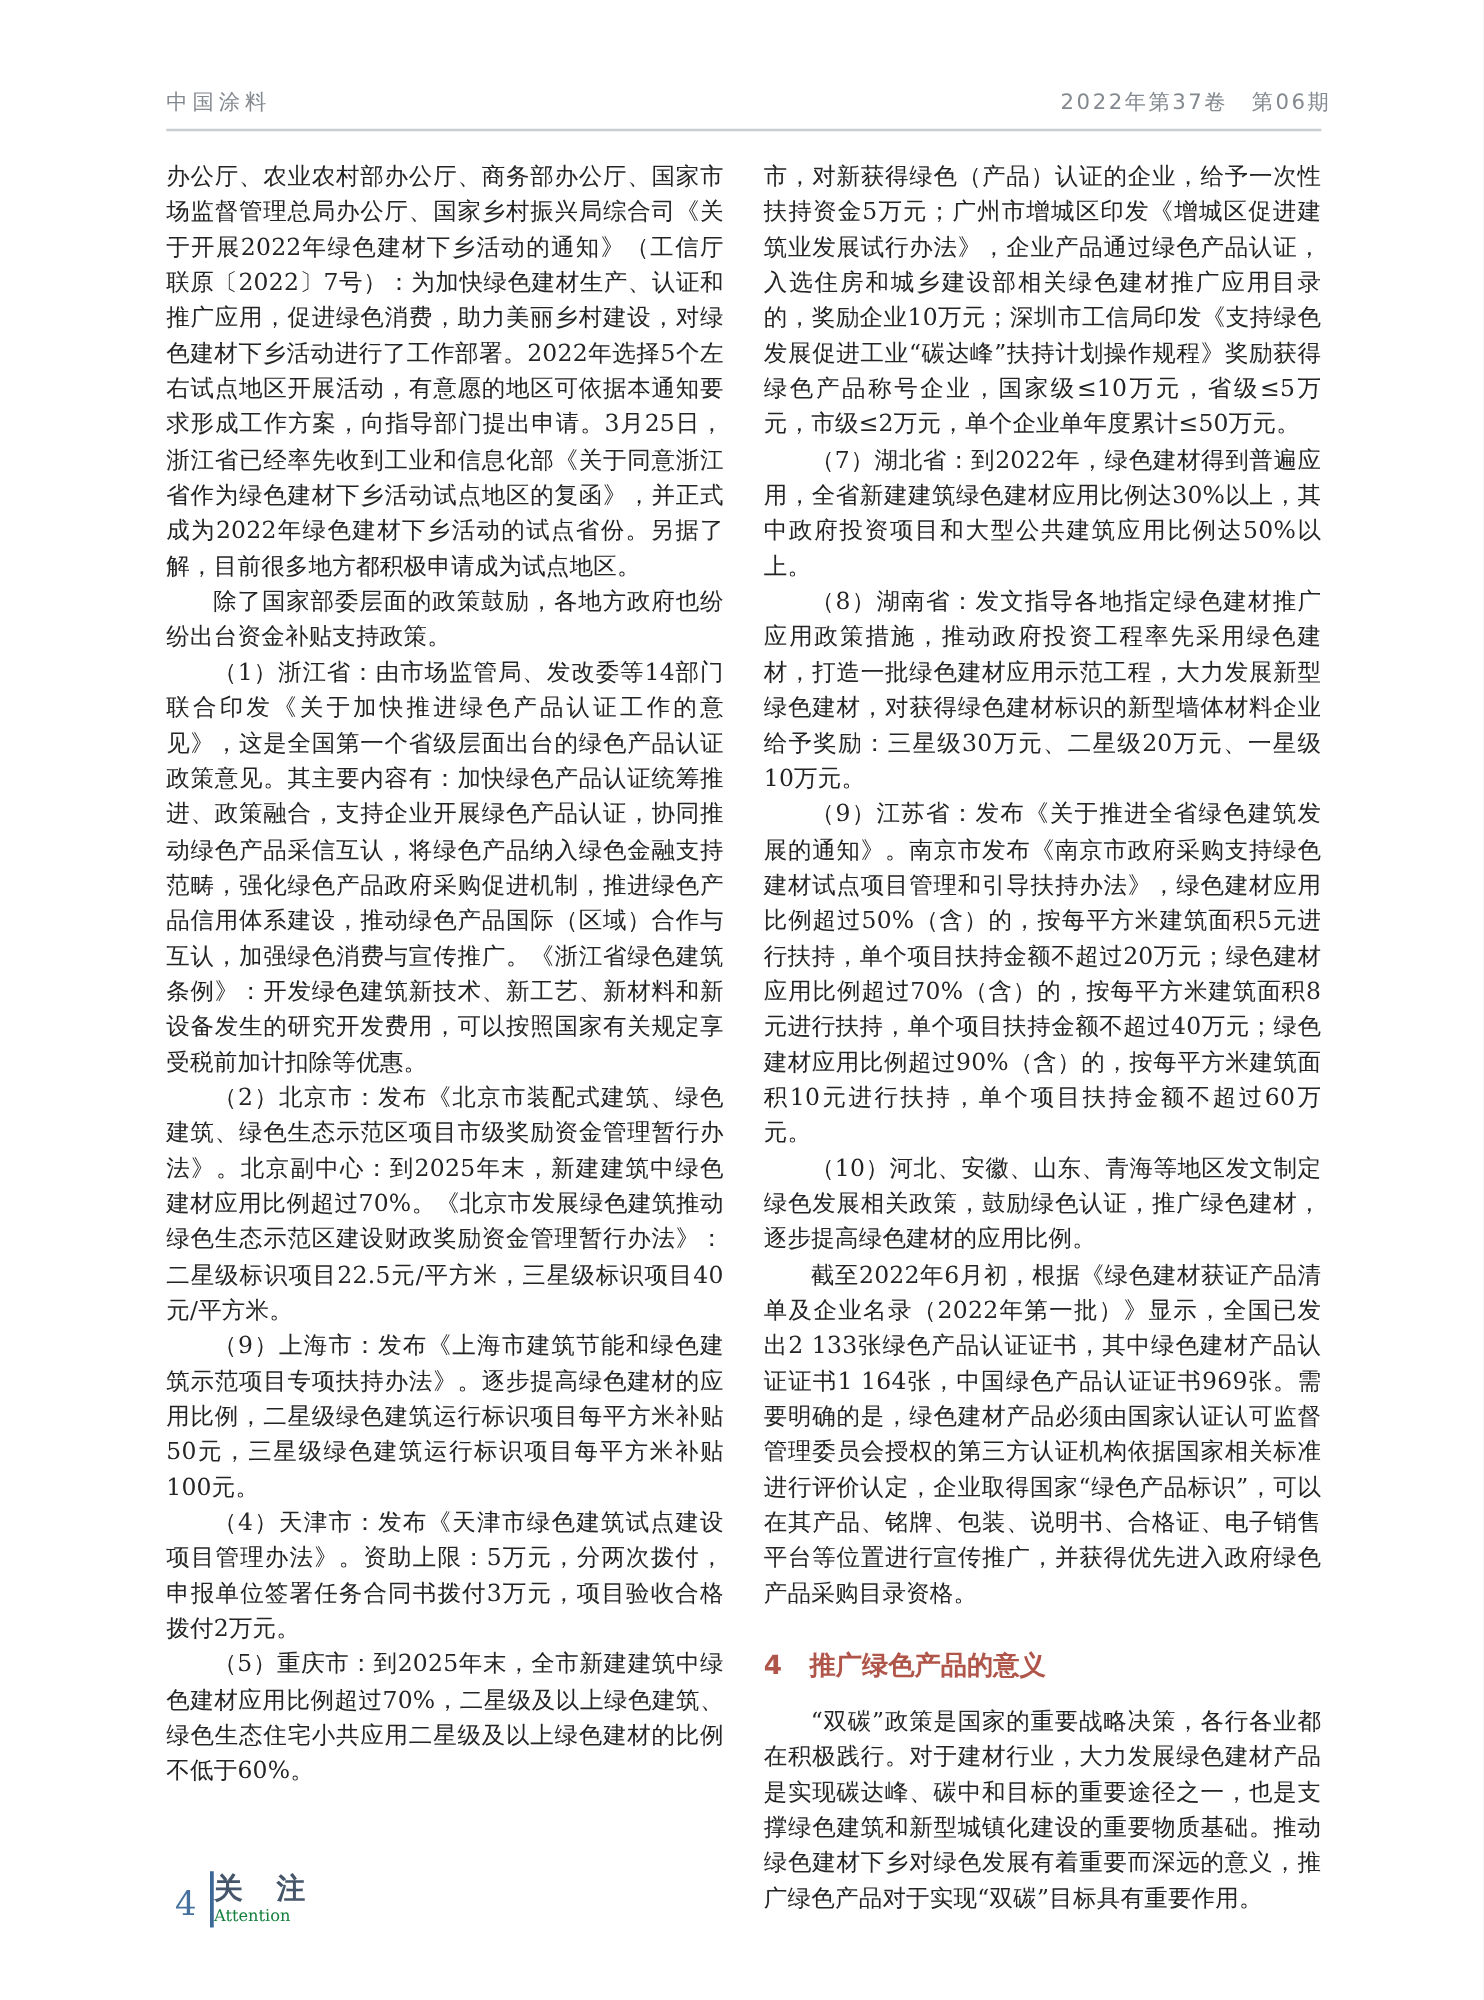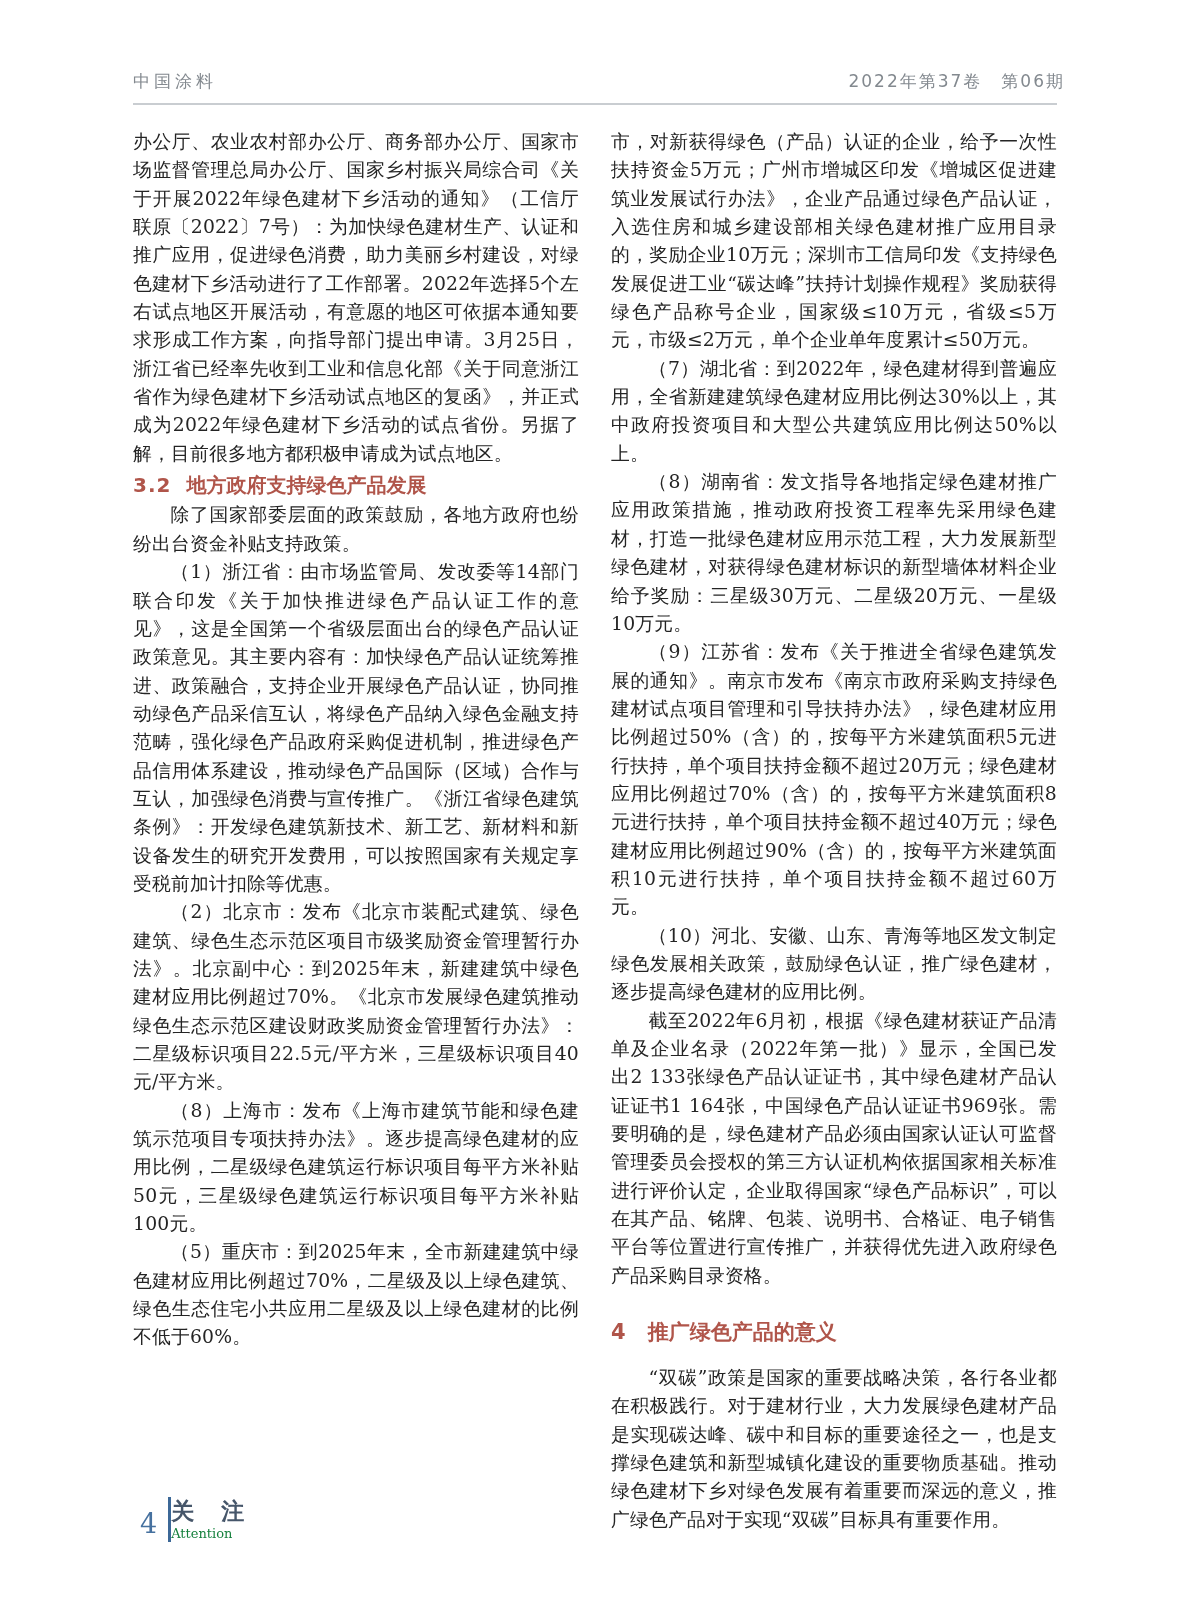--- a/index.html
+++ b/index.html
@@ -88,27 +88,25 @@
   <header class="page-header">
     <span class="journal-name">中国涂料</span>
     <span class="issue-info">2022年第37卷　第06期</span>
   </header>
   <div class="header-rule"></div>
 
   <main class="columns">
 
     <section class="col">
       <p class="noindent">办公厅、农业农村部办公厅、商务部办公厅、国家市场监督管理总局办公厅、国家乡村振兴局综合司《关于开展2022年绿色建材下乡活动的通知》（工信厅联原〔2022〕7号）：为加快绿色建材生产、认证和推广应用，促进绿色消费，助力美丽乡村建设，对绿色建材下乡活动进行了工作部署。2022年选择5个左右试点地区开展活动，有意愿的地区可依据本通知要求形成工作方案，向指导部门提出申请。3月25日，浙江省已经率先收到工业和信息化部《关于同意浙江省作为绿色建材下乡活动试点地区的复函》，并正式成为2022年绿色建材下乡活动的试点省份。另据了解，目前很多地方都积极申请成为试点地区。</p>
-      <h3 class="h-sub">
-        <span class="hnum">3.2</span><span>地方政府支持绿色产品发展</span>
-      </h3>
       <p>除了国家部委层面的政策鼓励，各地方政府也纷纷出台资金补贴支持政策。</p>
       <p>（1）浙江省：由市场监管局、发改委等14部门联合印发《关于加快推进绿色产品认证工作的意见》，这是全国第一个省级层面出台的绿色产品认证政策意见。其主要内容有：加快绿色产品认证统筹推进、政策融合，支持企业开展绿色产品认证，协同推动绿色产品采信互认，将绿色产品纳入绿色金融支持范畴，强化绿色产品政府采购促进机制，推进绿色产品信用体系建设，推动绿色产品国际（区域）合作与互认，加强绿色消费与宣传推广。《浙江省绿色建筑条例》：开发绿色建筑新技术、新工艺、新材料和新设备发生的研究开发费用，可以按照国家有关规定享受税前加计扣除等优惠。</p>
       <p>（2）北京市：发布《北京市装配式建筑、绿色建筑、绿色生态示范区项目市级奖励资金管理暂行办法》。北京副中心：到2025年末，新建建筑中绿色建材应用比例超过70%。《北京市发展绿色建筑推动绿色生态示范区建设财政奖励资金管理暂行办法》：二星级标识项目22.5元/平方米，三星级标识项目40元/平方米。</p>
-      <p>（8）上海市：发布《上海市建筑节能和绿色建筑示范项目专项扶持办法》。逐步提高绿色建材的应用比例，二星级绿色建筑运行标识项目每平方米补贴50元，三星级绿色建筑运行标识项目每平方米补贴100元。</p>
+      <p>（9）上海市：发布《上海市建筑节能和绿色建筑示范项目专项扶持办法》。逐步提高绿色建材的应用比例，二星级绿色建筑运行标识项目每平方米补贴50元，三星级绿色建筑运行标识项目每平方米补贴100元。</p>
+      <p>（4）天津市：发布《天津市绿色建筑试点建设项目管理办法》。资助上限：5万元，分两次拨付，申报单位签署任务合同书拨付3万元，项目验收合格拨付2万元。</p>
       <p>（5）重庆市：到2025年末，全市新建建筑中绿色建材应用比例超过70%，二星级及以上绿色建筑、绿色生态住宅小共应用二星级及以上绿色建材的比例不低于60%。</p>
     </section>
 
     <section class="col">
       <p class="noindent">市，对新获得绿色（产品）认证的企业，给予一次性扶持资金5万元；广州市增城区印发《增城区促进建筑业发展试行办法》，企业产品通过绿色产品认证，入选住房和城乡建设部相关绿色建材推广应用目录的，奖励企业10万元；深圳市工信局印发《支持绿色发展促进工业“碳达峰”扶持计划操作规程》奖励获得绿色产品称号企业，国家级≤10万元，省级≤5万元，市级≤2万元，单个企业单年度累计≤50万元。</p>
       <p>（7）湖北省：到2022年，绿色建材得到普遍应用，全省新建建筑绿色建材应用比例达30%以上，其中政府投资项目和大型公共建筑应用比例达50%以上。</p>
       <p>（8）湖南省：发文指导各地指定绿色建材推广应用政策措施，推动政府投资工程率先采用绿色建材，打造一批绿色建材应用示范工程，大力发展新型绿色建材，对获得绿色建材标识的新型墙体材料企业给予奖励：三星级30万元、二星级20万元、一星级10万元。</p>
       <p>（9）江苏省：发布《关于推进全省绿色建筑发展的通知》。南京市发布《南京市政府采购支持绿色建材试点项目管理和引导扶持办法》，绿色建材应用比例超过50%（含）的，按每平方米建筑面积5元进行扶持，单个项目扶持金额不超过20万元；绿色建材应用比例超过70%（含）的，按每平方米建筑面积8元进行扶持，单个项目扶持金额不超过40万元；绿色建材应用比例超过90%（含）的，按每平方米建筑面积10元进行扶持，单个项目扶持金额不超过60万元。</p>
       <p>（10）河北、安徽、山东、青海等地区发文制定绿色发展相关政策，鼓励绿色认证，推广绿色建材，逐步提高绿色建材的应用比例。</p>
       <p>截至2022年6月初，根据《绿色建材获证产品清单及企业名录（2022年第一批）》显示，全国已发出2 133张绿色产品认证证书，其中绿色建材产品认证证书1 164张，中国绿色产品认证证书969张。需要明确的是，绿色建材产品必须由国家认证认可监督管理委员会授权的第三方认证机构依据国家相关标准进行评价认定，企业取得国家“绿色产品标识”，可以在其产品、铭牌、包装、说明书、合格证、电子销售平台等位置进行宣传推广，并获得优先进入政府绿色产品采购目录资格。</p>

